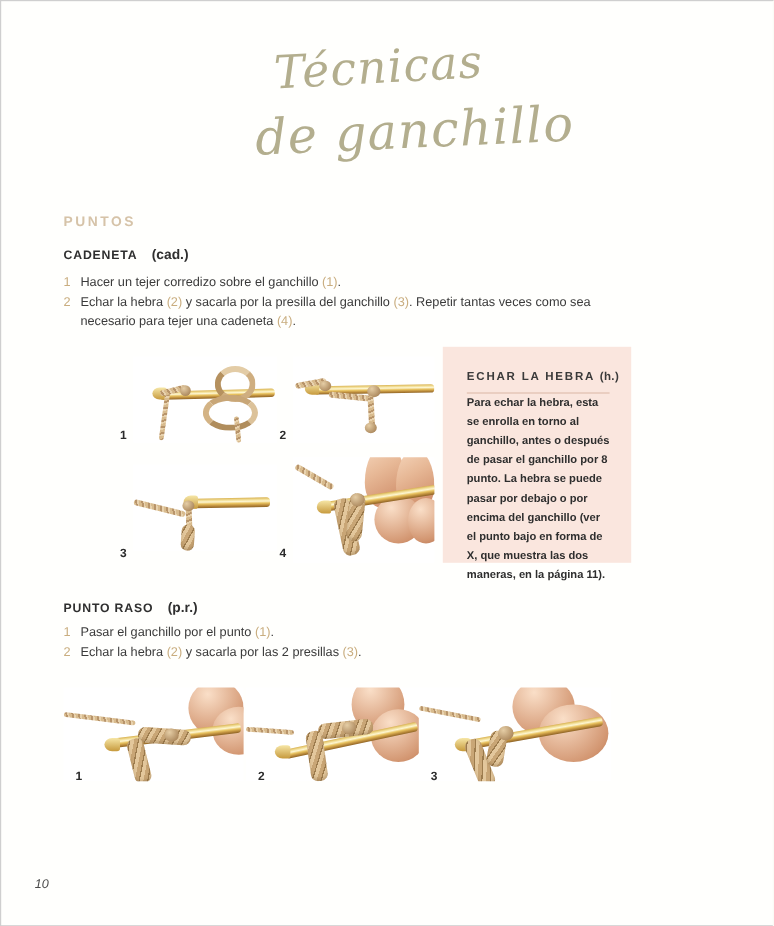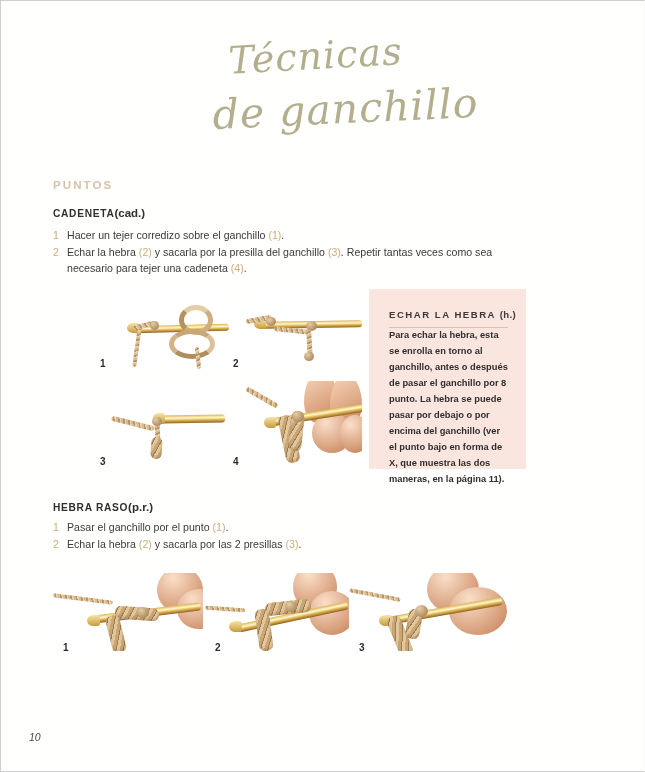--- a/index.html
+++ b/index.html
@@ -71,20 +71,21 @@
     font-weight: 700;
     color: #2f2f2f;
   }
   .stitch-name .small {
     font-size: 10.2px;
     letter-spacing: 0.7px;
   }
   .stitch-name .paren {
     font-weight: 700;
     letter-spacing: 0;
+    margin-left: 12px;
   }
   #cadeneta-name { top: 206px; }
   #raso-name { top: 500px; }
 
   
   .steps {
     position: absolute;
     left: 52px;
     font-size: 10.6px;
     color: #3a3a3a;
@@ -309,21 +310,21 @@
   <div class="photo-caption" style="left:232px; top:455px;">4</div>
 
   <div class="callout">
     <div class="callout-title">
       <span>ECHAR LA HEBRA </span><span class="lower">(h.)</span>
     </div>
     <div class="callout-body">Para echar la hebra, esta se enrolla en torno al ganchillo, antes o después de pasar el ganchillo por 8 punto. La hebra se puede pasar por debajo o por encima del ganchillo (ver el punto bajo en forma de X, que muestra las dos maneras, en la página 11).</div>
   </div>
 
   <div class="stitch-name" id="raso-name">
-    <span class="small">HEBRA RASO</span><span class="paren">(p.r.)</span>
+    <span class="small">PUNTO RASO</span><span class="paren">(p.r.)</span>
   </div>
 
   <div class="steps" id="raso-steps">
       <div class="step-row">
         <span class="step-num">1</span>
         <span class="step-text"><span>Pasar el ganchillo por el punto </span><span class="num-ref">(1)</span><span>.</span></span>
       </div>
       <div class="step-row">
         <span class="step-num">2</span>
         <span class="step-text"><span>Echar la hebra </span><span class="num-ref">(2)</span><span> y sacarla por las 2 presillas </span><span class="num-ref">(3)</span><span>.</span></span>

